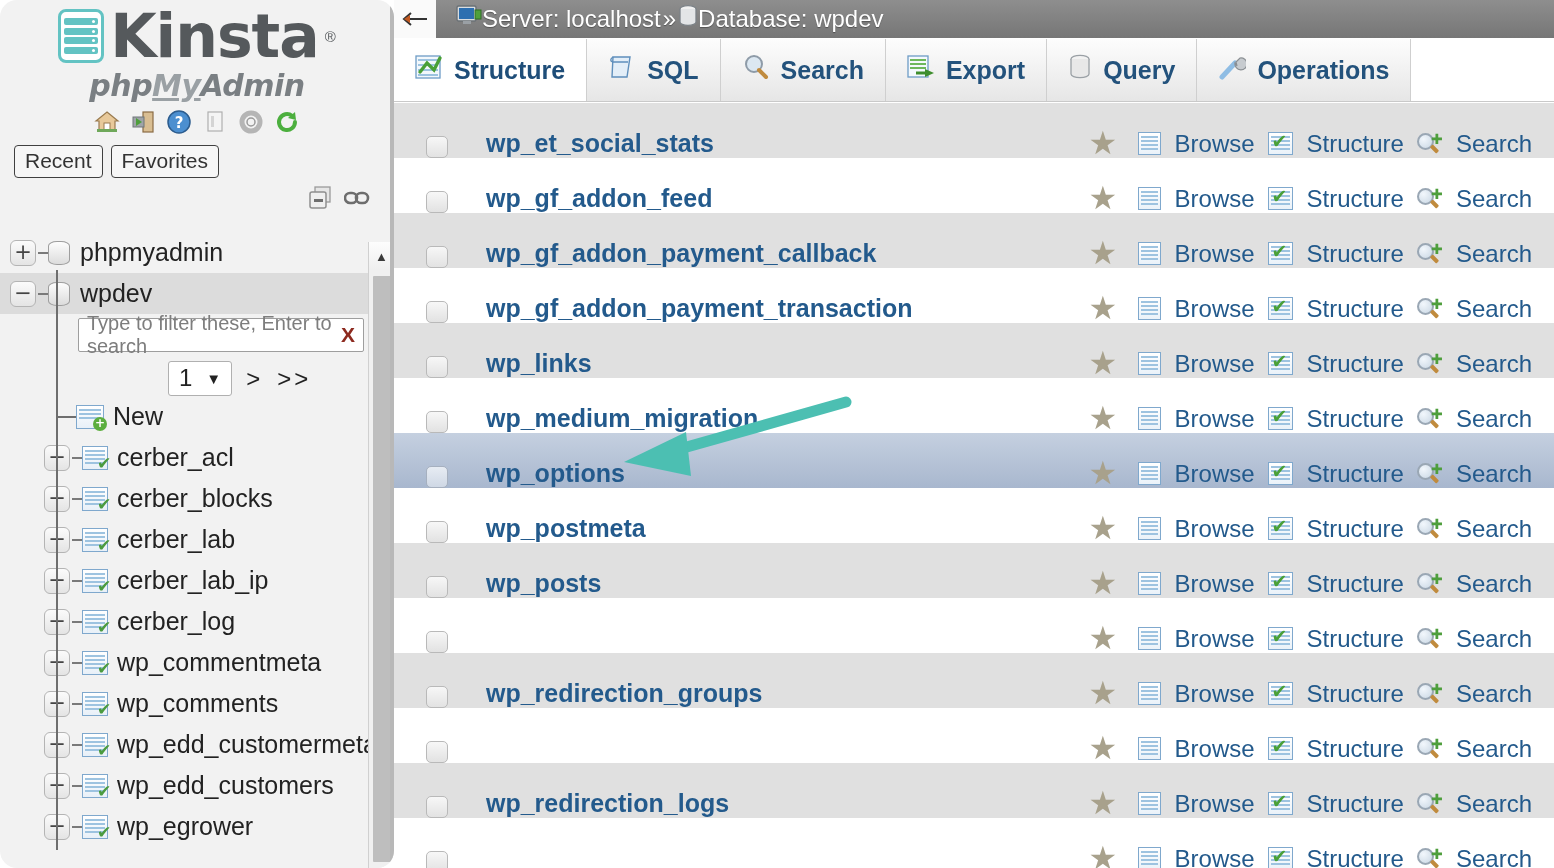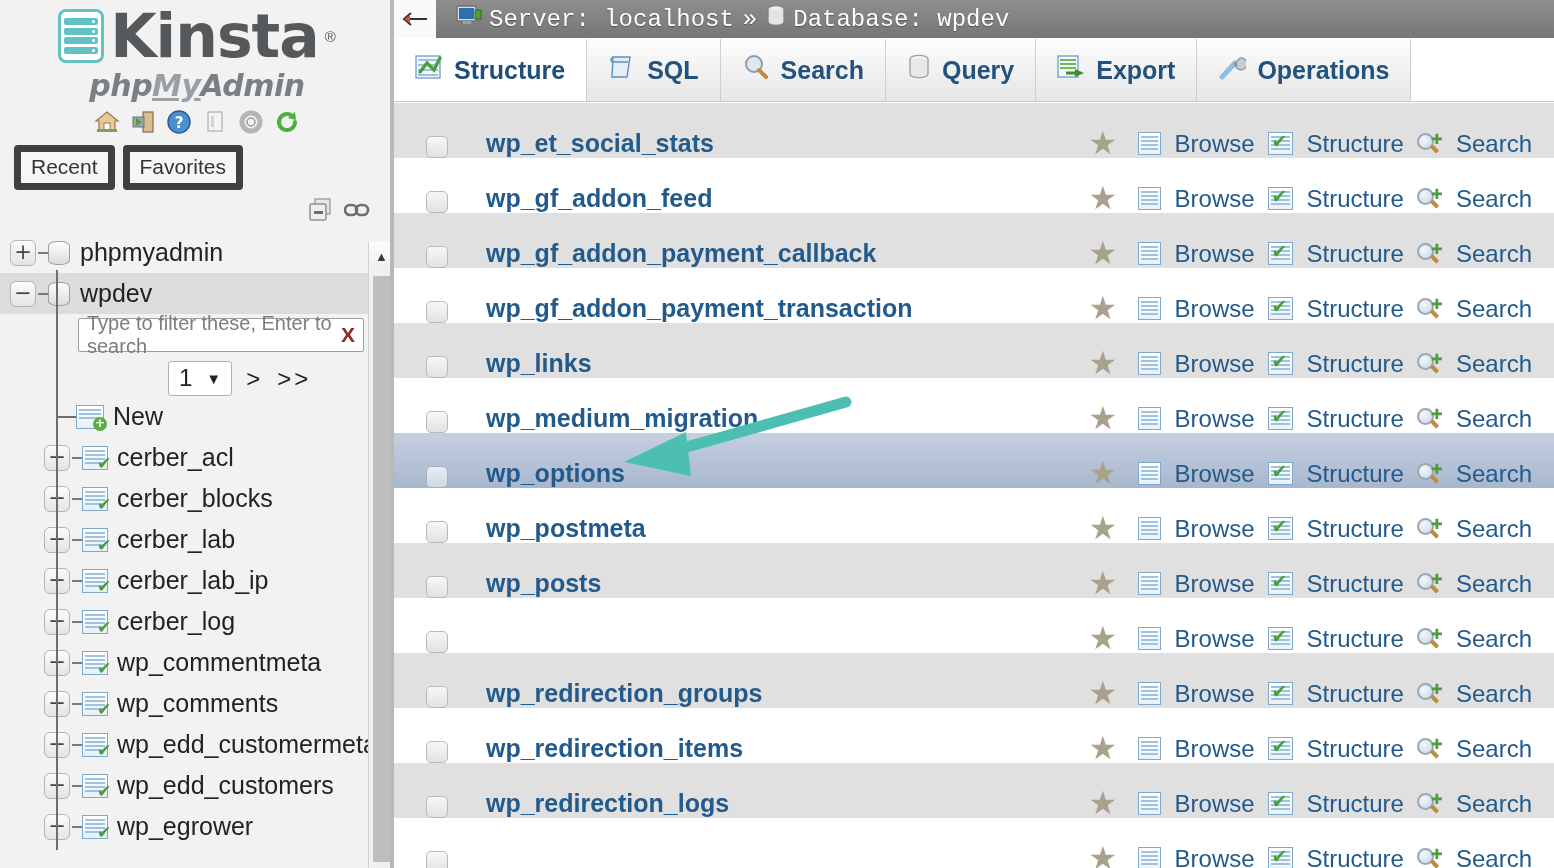--- a/index.html
+++ b/index.html
@@ -11,20 +11,21 @@
   }
   #app { position: relative; width: 1554px; height: 868px; display: flex; }
 
   
   #sidebar {
     width: 394px; height: 868px;
     background: #F2F2F2;
     position: relative;
     flex: 0 0 394px;
     overflow: hidden;
+    border-radius: 17px;
   }
   .logo-wrap {
     width: 394px; padding-top: 6px;
     display: flex; justify-content: center; align-items: center;
   }
   .kinsta-logo { display: flex; align-items: center; gap: 6px; }
   .kinsta-mark {
     width: 46px; height: 54px;
     border: 3px solid #63C3C3;
     border-radius: 8px;
@@ -61,21 +62,21 @@
   .pma-admin { color: #7A7F83; }
 
   .pma-icons {
     display: flex; justify-content: center; gap: 10px;
     margin-top: 6px;
   }
   .pmi { width: 26px; height: 26px; display: inline-block; position: relative; }
 
   .chiplets { display: flex; gap: 8px; padding: 10px 0 0 14px; }
   .chip {
-    border: 7px solid #404040; border-radius: 4px;
+    border: 1px solid #404040; border-radius: 4px;
     background: #F6F6F6;
     padding: 3px 10px 4px;
     font-size: 21px; color: #333; line-height: 1.15;
     cursor: pointer;
   }
 
   .mini-icons {
     display: flex; justify-content: flex-end; align-items: center;
     gap: 10px; padding: 8px 24px 0 0;
   }
@@ -196,25 +197,24 @@
     background: linear-gradient(#8E8E8E,#767676);
     background-color: #7E7E7E;
   }
   .bc-back {
     width: 42px; background: #FAFAFA;
     display: flex; align-items: center; justify-content: center;
     cursor: pointer;
   }
   .bc-back svg { display:block; }
   .bc-text {
-    display: flex; align-items: center; gap: 7px;
+    display: flex; align-items: center; 
     padding-left: 20px; color: #FFFFFF;
     font-size: 24px; font-weight: 500;
     text-shadow: 0 1px 1px rgba(0,0,0,.35);
-    font-family: Liberation Mono, monospace;
   }
   .bc-sep { padding: 0 2px; }
 
   #tabs {
     height: 64px; display: flex; align-items: flex-end;
     background: #fff;
     border-bottom: 1px solid #C9C9C9;
   }
   .tab {
     height: 62px; display: flex; align-items: center; gap: 11px;
@@ -574,38 +574,38 @@
           <span>SQL</span>
         </div>
         <div class="tab">
           <span><svg width="28" height="26" viewBox="0 0 28 26">
               <circle cx="12" cy="10" r="8" fill="#DCE8F2" stroke="#8E9BA8" stroke-width="2"></circle>
               <line x1="17" y1="16" x2="24" y2="23" stroke="#C08B3E" stroke-width="4" stroke-linecap="round"></line>
             </svg></span>
           <span>Search</span>
         </div>
         <div class="tab">
-          <span><svg width="24" height="26" viewBox="0 0 24 26">
-              <ellipse cx="12" cy="5" rx="9" ry="3.6" fill="#F2F2F2" stroke="#9AA0A5" stroke-width="1.3"></ellipse>
-              <path d="M3 5v15c0 2 4 3.6 9 3.6s9-1.6 9-3.6V5" fill="#E8E8E8" stroke="#9AA0A5" stroke-width="1.3"></path>
-            </svg></span>
-          <span>Query</span>
-        </div>
-        <div class="tab">
           <span><svg width="28" height="26" viewBox="0 0 28 26">
               <rect x="1" y="2" width="20" height="21" fill="#F4F9FD" stroke="#6E9CC6" stroke-width="1.3"></rect>
               <rect x="3" y="5" width="16" height="2" fill="#6EB85C"></rect>
               <rect x="3" y="9" width="16" height="2" fill="#6EB85C"></rect>
               <rect x="3" y="13" width="16" height="2" fill="#6EB85C"></rect>
               <path d="M9 19h12" stroke="#3E8E2E" stroke-width="3"></path>
               <polygon points="27,19 18,15 18,23" fill="#3E8E2E"></polygon>
             </svg></span>
           <span>Export</span>
         </div>
         <div class="tab">
+          <span><svg width="24" height="26" viewBox="0 0 24 26">
+              <ellipse cx="12" cy="5" rx="9" ry="3.6" fill="#F2F2F2" stroke="#9AA0A5" stroke-width="1.3"></ellipse>
+              <path d="M3 5v15c0 2 4 3.6 9 3.6s9-1.6 9-3.6V5" fill="#E8E8E8" stroke="#9AA0A5" stroke-width="1.3"></path>
+            </svg></span>
+          <span>Query</span>
+        </div>
+        <div class="tab">
           <span><svg width="28" height="26" viewBox="0 0 28 26">
               <line x1="4" y1="23" x2="17" y2="9" stroke="#8FBDE4" stroke-width="5" stroke-linecap="round"></line>
               <path d="M17 9 a6 6 0 1 0 5-5 l-4 4 1 4 z" fill="#C7CBCF" stroke="#8A8F93" stroke-width="1.2"></path>
             </svg></span>
           <span>Operations</span>
         </div>
       </div>
 
     <div id="tbl">
         <div class="row odd">
@@ -877,21 +877,20 @@
                 <span class="lens"></span>
                 <span class="handle"></span>
                 <span class="grn">✚</span>
               </span>
               <span>Search</span>
             </span>
           </span>
         </div>
         <div class="row even">
           <span class="row-cb"></span>
-          <span class="row-name">wp_redirection_items</span>
           <span class="row-actions">
             <span class="star">★</span>
             <span class="act">
               <span class="ico-browse"></span>
               <span>Browse</span>
             </span>
             <span class="act">
               <span class="ico-structure">
                 <span class="ck">✔</span>
               </span>

